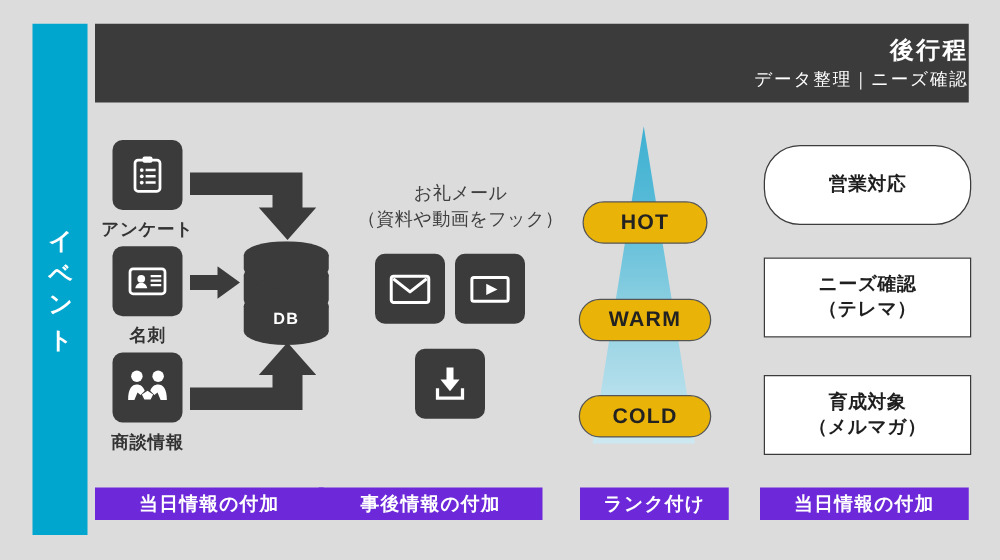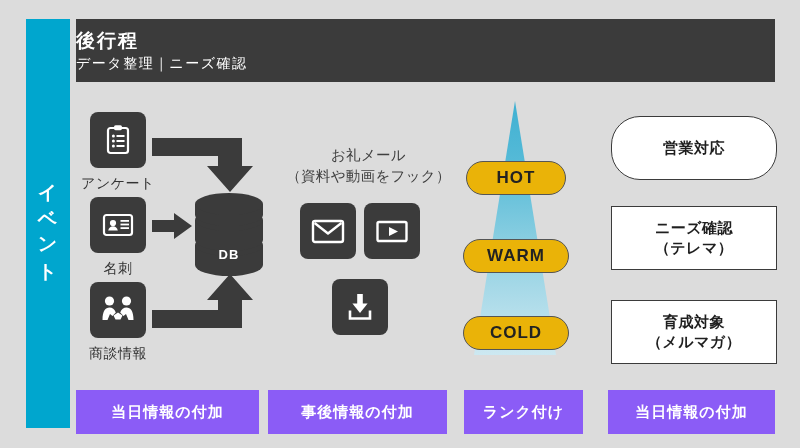--- a/index.html
+++ b/index.html
@@ -41,21 +41,21 @@
   
   #header {
     position: absolute;
     left: 76px;
     top: 19px;
     width: 699px;
     height: 63px;
     background: #3b3b3b;
     display: flex;
     flex-direction: column;
-    align-items: flex-start;
+    align-items: flex-end;
     justify-content: center;
   }
   #header .h-title {
     color: #ffffff;
     font-size: 19px;
     font-weight: 700;
     letter-spacing: 2px;
     line-height: 1.15;
   }
   #header .h-sub {
@@ -76,21 +76,21 @@
     align-items: center;
     justify-content: center;
   }
   .icon-tile svg { display: block; }
 
   
   .src-label {
     position: absolute;
     color: #333333;
     font-size: 14px;
-    font-weight: 400;
+    font-weight: 700;
     letter-spacing: 0.5px;
     text-align: center;
     white-space: nowrap;
     line-height: 1;
   }
 
   
   #db-cylinder {
     position: absolute;
     left: 193px;
@@ -163,22 +163,22 @@
     font-size: 15px;
     font-weight: 700;
     line-height: 1.35;
     letter-spacing: 0.5px;
   }
 
   
   .step-box {
     position: absolute;
     top: 390px;
-    height: 44px;
-    background: #8b5cf6;
+    height: 26px;
+    background: #6d28d9;
     display: flex;
     align-items: center;
     justify-content: center;
     color: #ffffff;
     font-size: 15px;
     font-weight: 700;
     letter-spacing: 1px;
     white-space: nowrap;
   }
 </style>
@@ -319,17 +319,17 @@
   </div>
 
   <div class="outcome-box" style="top:300px; height:62px;">
     <div>
       <div>育成対象</div>
       <div>（メルマガ）</div>
     </div>
   </div>
 
   <div class="step-box" style="left:76px; width:183px;">当日情報の付加</div>
-  <div class="step-box" style="left:268px; width:179px;">事後情報の付加</div>
+  <div class="step-box" style="left:255px; width:179px;">事後情報の付加</div>
   <div class="step-box" style="left:464px; width:119px;">ランク付け</div>
   <div class="step-box" style="left:608px; width:167px;">当日情報の付加</div>
 
 </div>
 
 </body></html>

